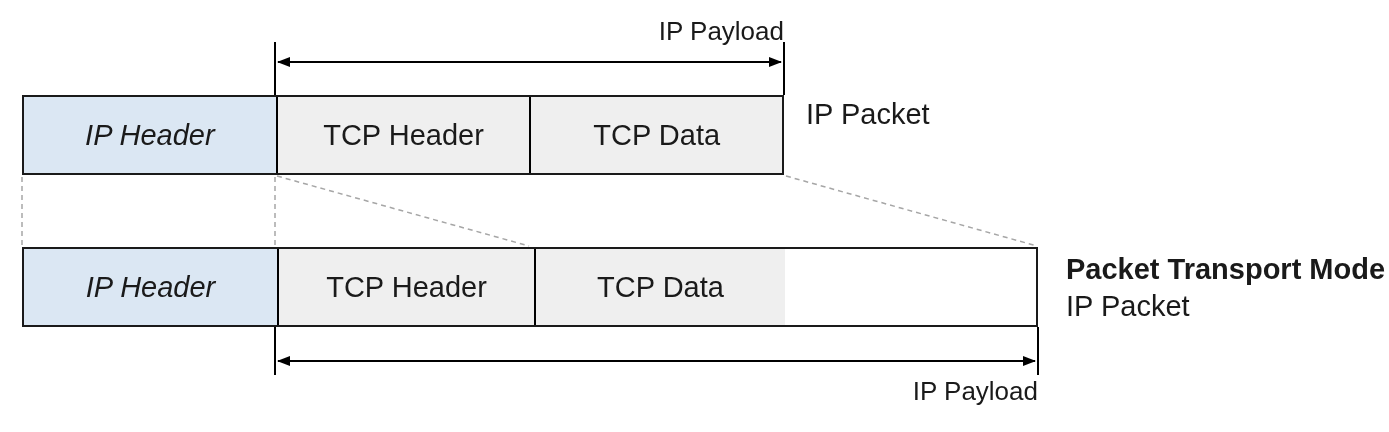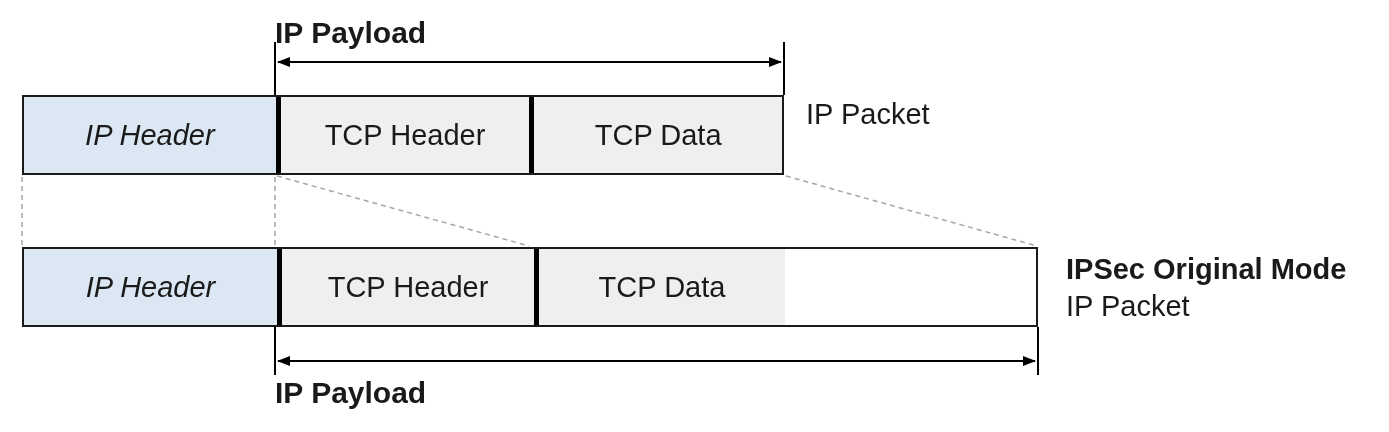--- a/index.html
+++ b/index.html
@@ -19,40 +19,39 @@
     background:#ffffff;
   }
   .row-original{left:22px;top:95px;width:762px;height:80px;}
   .row-transport{left:22px;top:247px;width:1016px;height:80px;}
   .cell{
     display:flex;align-items:center;justify-content:center;
     box-sizing:border-box;
     font-size:29px;
     letter-spacing:0px;
     background:#efefef;
-    border-left:5px solid #000000;
+    border-left:2px solid #000000;
   }
   .cell:first-child{border-left:none;font-style:italic;}
   .cell-ipheader{background:#dbe7f3;}
   .cell-ipsec{background:#2e75b6;color:#ffffff;font-weight:bold;}
   .caption{
     position:absolute;
     font-size:29px;
     line-height:37px;
     white-space:nowrap;
   }
   .caption .cap-line1{font-weight:bold;}
   .caption-original{left:806px;top:96px;}
   .caption-transport{left:1066px;top:251px;}
   .measure-label{
     position:absolute;
-    font-size:30px;
-    text-align:left;
+    font-size:26px;
+    text-align:right;
     white-space:nowrap;
-    font-weight:bold;
   }
   .measure-label-top{left:275px;top:16px;width:509px;}
   .measure-label-bottom{left:275px;top:376px;width:763px;}
   .overlay{
     position:absolute;left:0;top:0;width:1389px;height:432px;
     pointer-events:none;
   }
 </style>
 </head>
 <body>
@@ -110,19 +109,19 @@
     </div>
     <div class="cell" style="width:257px">
       <span>TCP Header</span>
     </div>
     <div class="cell" style="width:251px">
       <span>TCP Data</span>
     </div>
   </div>
 
   <div class="caption caption-transport">
-    <div class="cap-line1">IPSec Original Mode</div>
+    <div class="cap-line1">Packet Transport Mode</div>
     <div class="cap-line2">IP Packet</div>
   </div>
 
   <div class="measure-label measure-label-bottom">IP Payload</div>
 
 </div>
 
 </body></html>

